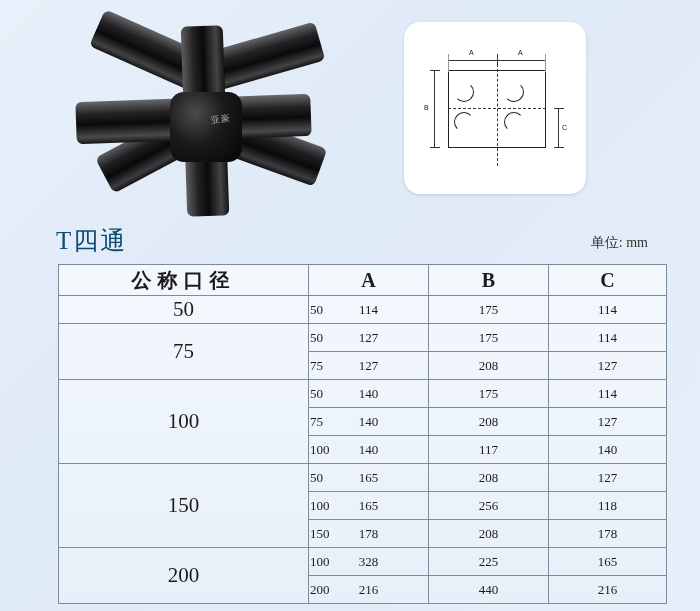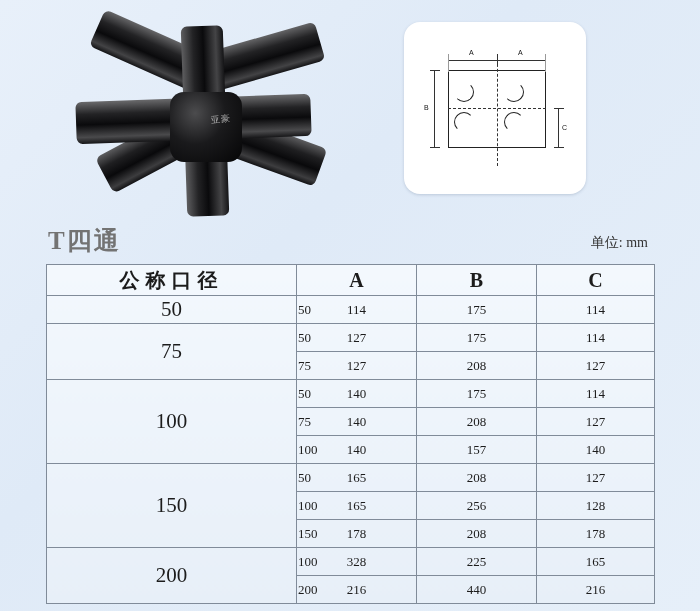--- a/index.html
+++ b/index.html
@@ -180,41 +180,40 @@
   
   .title-row {
     position: absolute;
     left: 0;
     top: 222px;
     width: 700px;
     height: 42px;
   }
   .main-title {
     position: absolute;
-    left: 48px;
+    left: 56px;
     top: 2px;
     font-size: 25px;
-    color: #737373;
+    color: #0c4a6e;
     letter-spacing: 2px;
     font-family: "Liberation Serif", serif;
-    font-weight: bold;
   }
   .unit-note {
     position: absolute;
     right: 52px;
     top: 12px;
     font-size: 14px;
     color: #333;
     font-family: "Liberation Serif", serif;
   }
 
   
   table.spec {
     position: absolute;
-    left: 46px;
+    left: 58px;
     top: 264px;
     width: 608px;
     border-collapse: collapse;
     background: linear-gradient(180deg, #f3f8fd 0%, #e7eff8 100%);
     table-layout: fixed;
   }
   table.spec td, table.spec th {
     border: 1px solid #808b99;
     text-align: center;
     font-family: "Liberation Serif", serif;
@@ -348,35 +347,35 @@
       </tr>
       <tr>
         <td class="nom-right">75</td>
         <td>140</td>
         <td>208</td>
         <td>127</td>
       </tr>
       <tr>
         <td class="nom-right">100</td>
         <td>140</td>
-        <td>157</td>
+        <td>117</td>
         <td>140</td>
       </tr>
       <tr>
         <td class="group nom-left" rowspan="3">150</td>
         <td class="nom-right">50</td>
         <td>165</td>
         <td>208</td>
         <td>127</td>
       </tr>
       <tr>
         <td class="nom-right">100</td>
         <td>165</td>
         <td>256</td>
-        <td>128</td>
+        <td>118</td>
       </tr>
       <tr>
         <td class="nom-right">150</td>
         <td>178</td>
         <td>208</td>
         <td>178</td>
       </tr>
       <tr>
         <td class="group nom-left" rowspan="2">200</td>
         <td class="nom-right">100</td>

